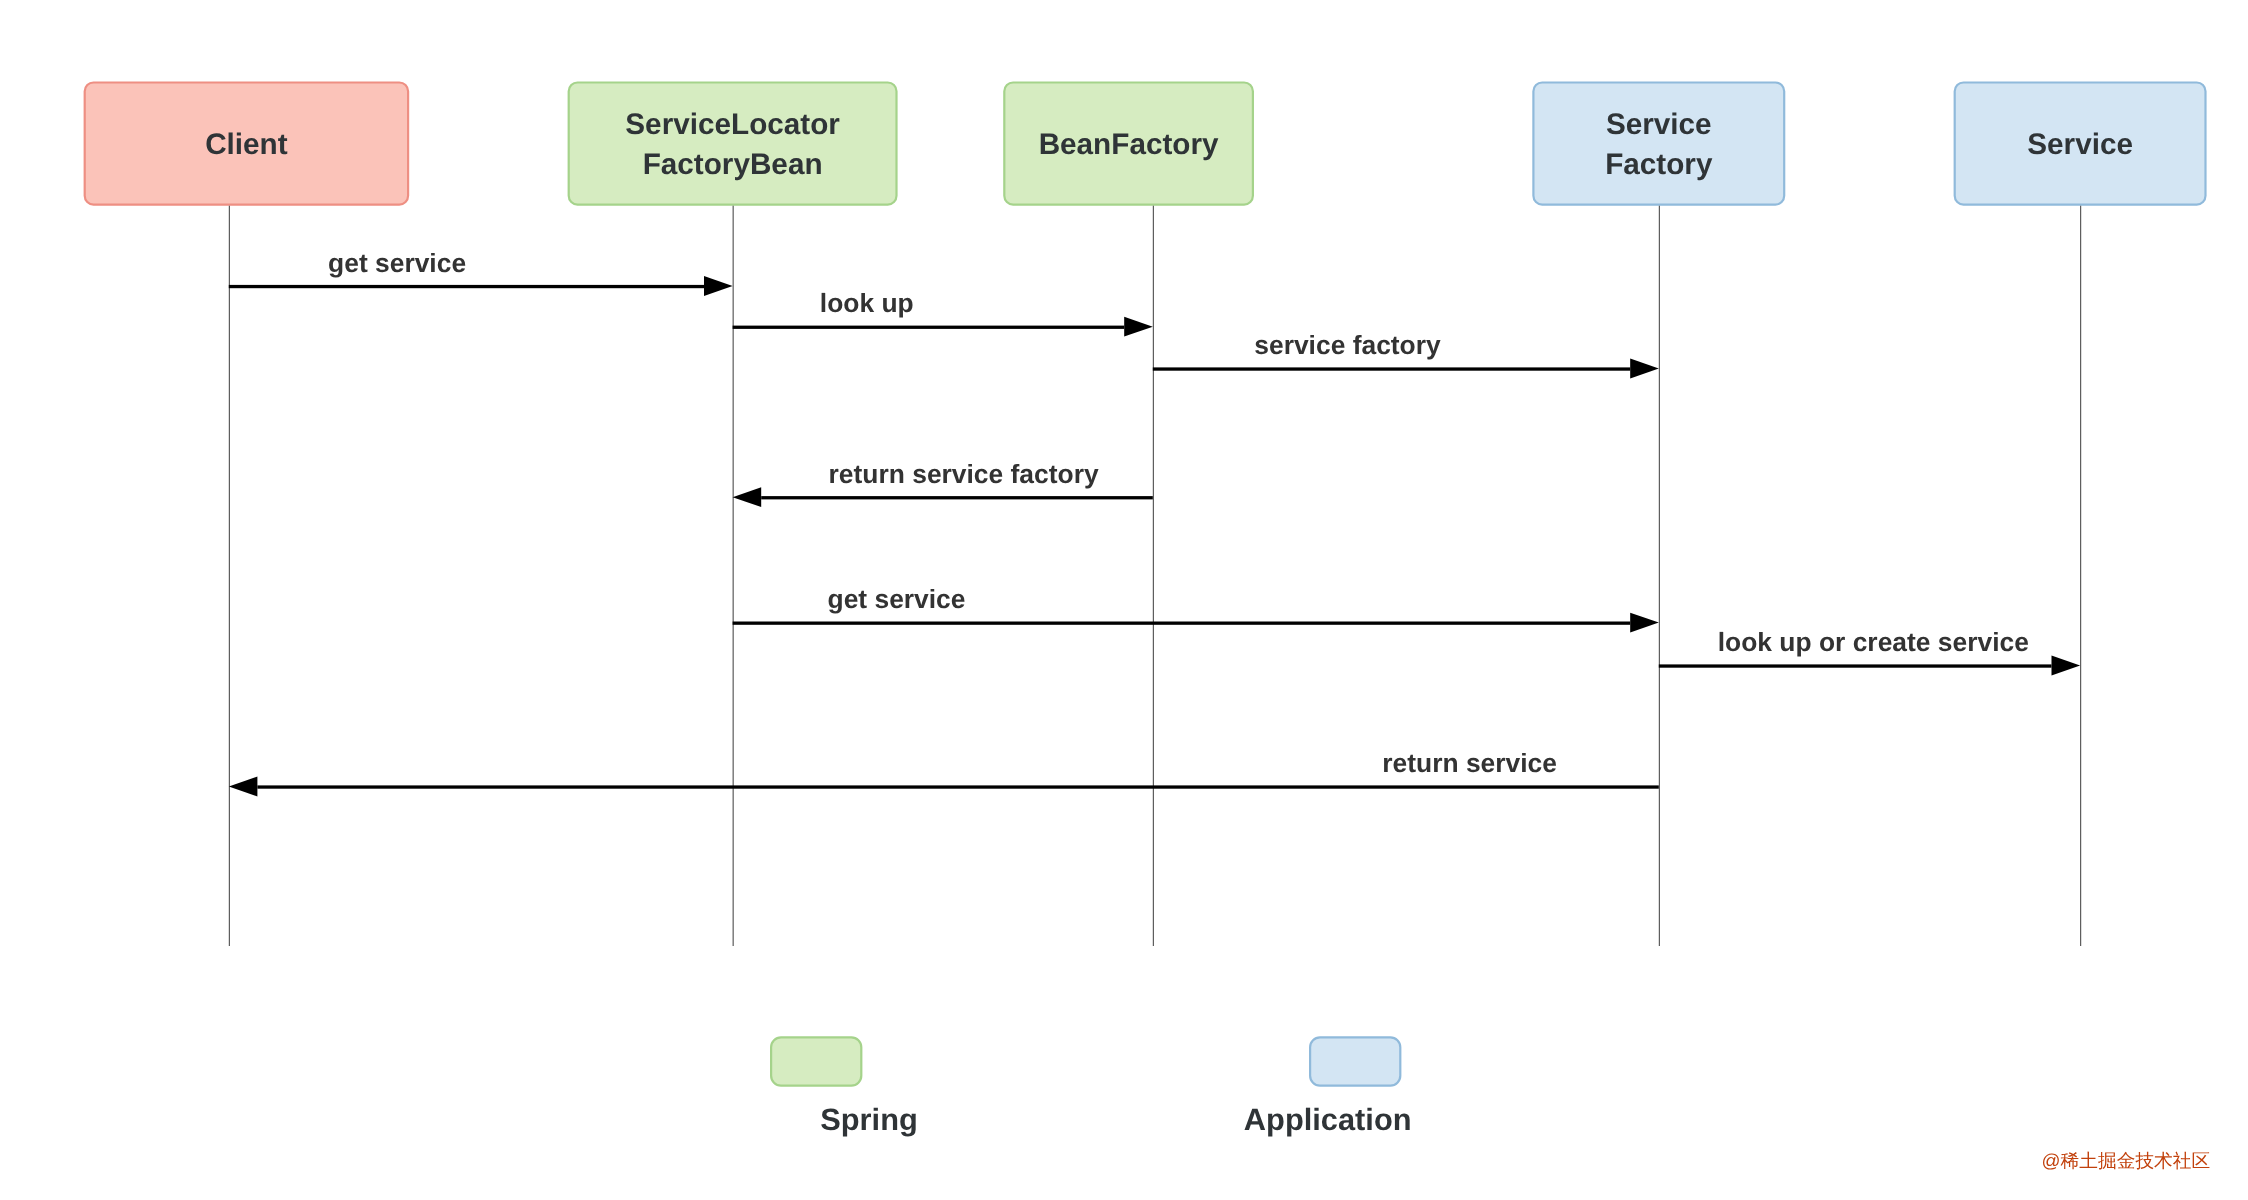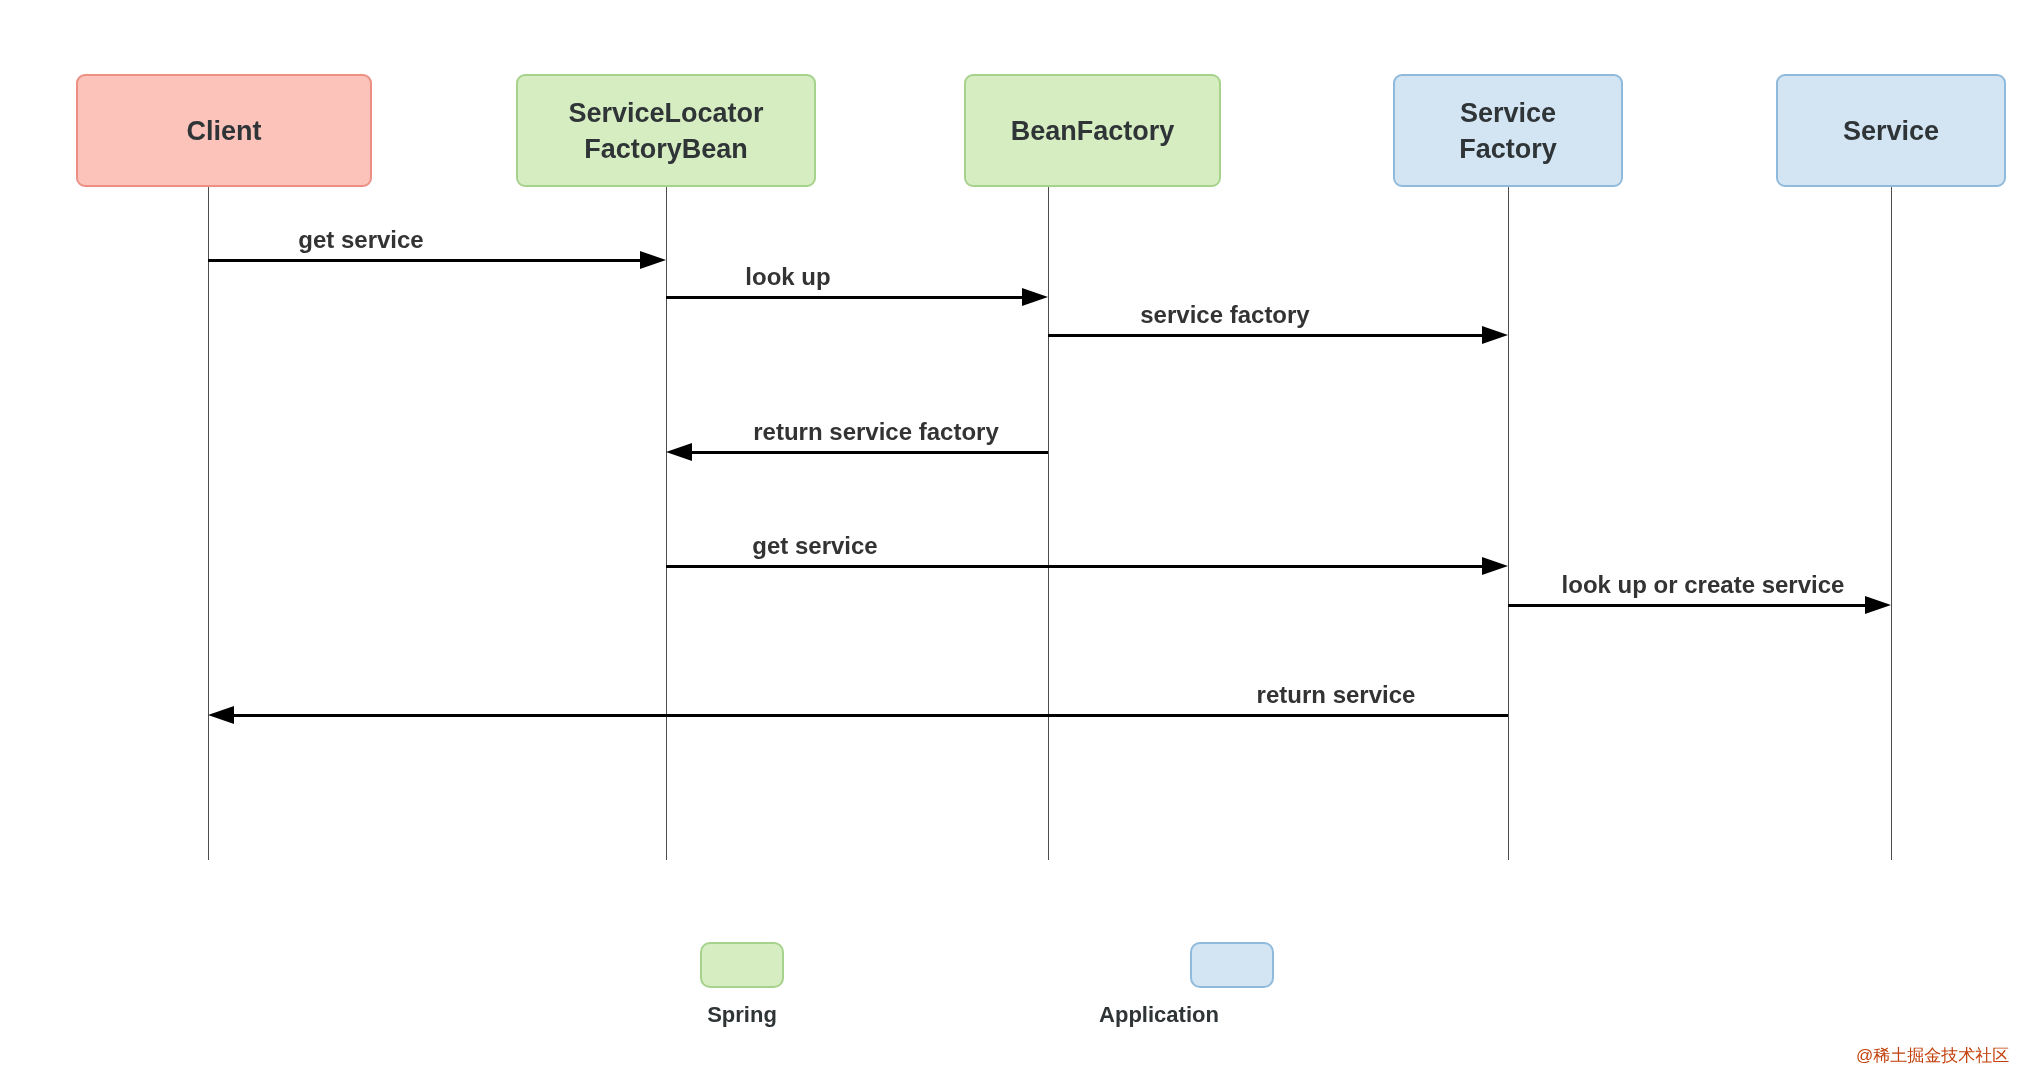--- a/index.html
+++ b/index.html
@@ -25,21 +25,21 @@
     justify-content: center;
     text-align: center;
     font-weight: bold;
     font-size: 27px;
     line-height: 36px;
     color: #2f3437;
     white-space: pre-line;
   }
   #actor-client         { left: 76px;   width: 296px; }
   #actor-slfb           { left: 516px;  width: 300px; }
-  #actor-beanfactory    { left: 964px;  width: 257px; }
+  #actor-beanfactory    { left: 912px;  width: 228px; }
   #actor-servicefactory { left: 1393px; width: 230px; }
   #actor-service        { left: 1776px; width: 230px; }
 
   
   .lifeline {
     position: absolute;
     top: 187px;
     height: 673px;
     width: 1px;
     background: #4d4d4d;
@@ -124,23 +124,24 @@
     border: 2px solid;
     border-radius: 10px;
   }
   #legend-spring-swatch      { left: 700px; }
   #legend-application-swatch { left: 1190px; }
   .legend-label {
     position: absolute;
     top: 1002px;
     transform: translateX(-50%);
     font-weight: bold;
-    font-size: 22px;
+    font-size: 28px;
     color: #2f3437;
     white-space: nowrap;
+    margin-left: 48px;
   }
   #legend-spring-label      { left: 742px; }
   #legend-application-label { left: 1159px; }
 
   
   .watermark {
     position: absolute;
     left: 1856px;
     top: 1044px;
     font-size: 17px;

